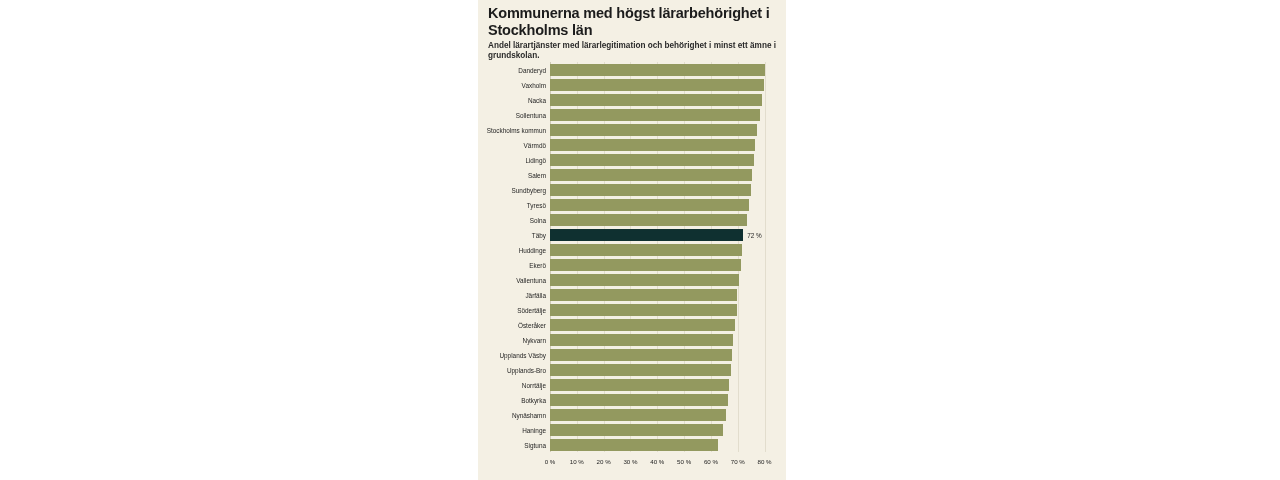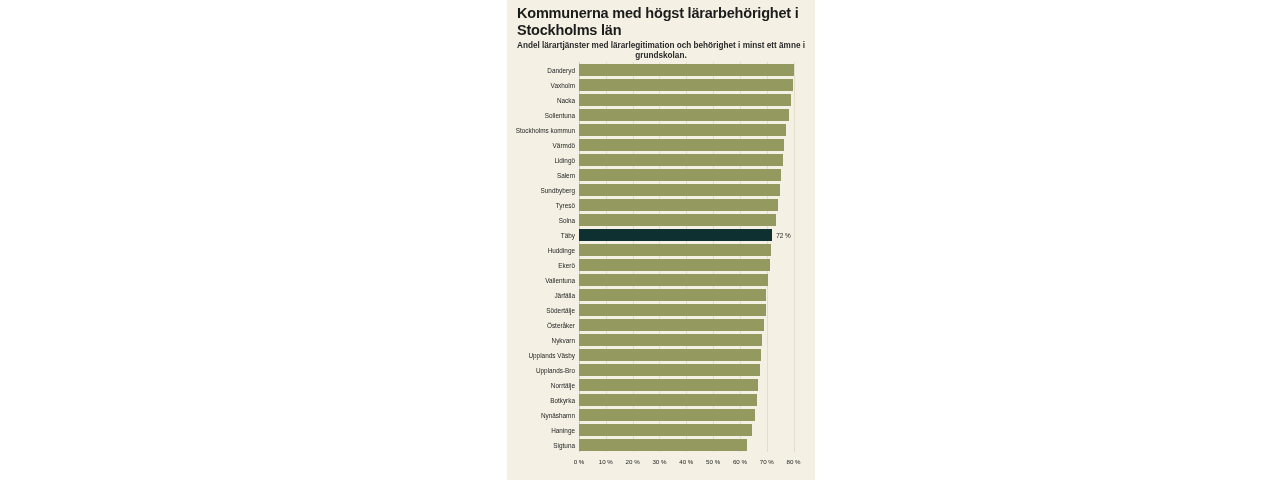--- a/index.html
+++ b/index.html
@@ -14,21 +14,21 @@
     font-family: "Liberation Sans", sans-serif;
   }
   #stage {
     position: relative;
     width: 1280px;
     height: 480px;
     background: #ffffff;
   }
   #card {
     position: absolute;
-    left: 507px;
+    left: 478px;
     top: 0;
     width: 308px;
     height: 480px;
     background: #f4f0e4;
     overflow: hidden;
   }
   #header {
     padding: 5px 10px 0 10px;
   }
   .title {
@@ -37,21 +37,20 @@
     line-height: 1.18;
     color: #1c1c1c;
     letter-spacing: -0.2px;
   }
   .subtitle {
     margin-top: 2px;
     font-size: 8.2px;
     font-weight: bold;
     line-height: 1.22;
     color: #2a2a2a;
-    text-align: center;
   }
   #plot {
     position: absolute;
     left: 0;
     top: 62px;
     width: 308px;
     height: 418px;
   }
   #grid {
     position: absolute;

